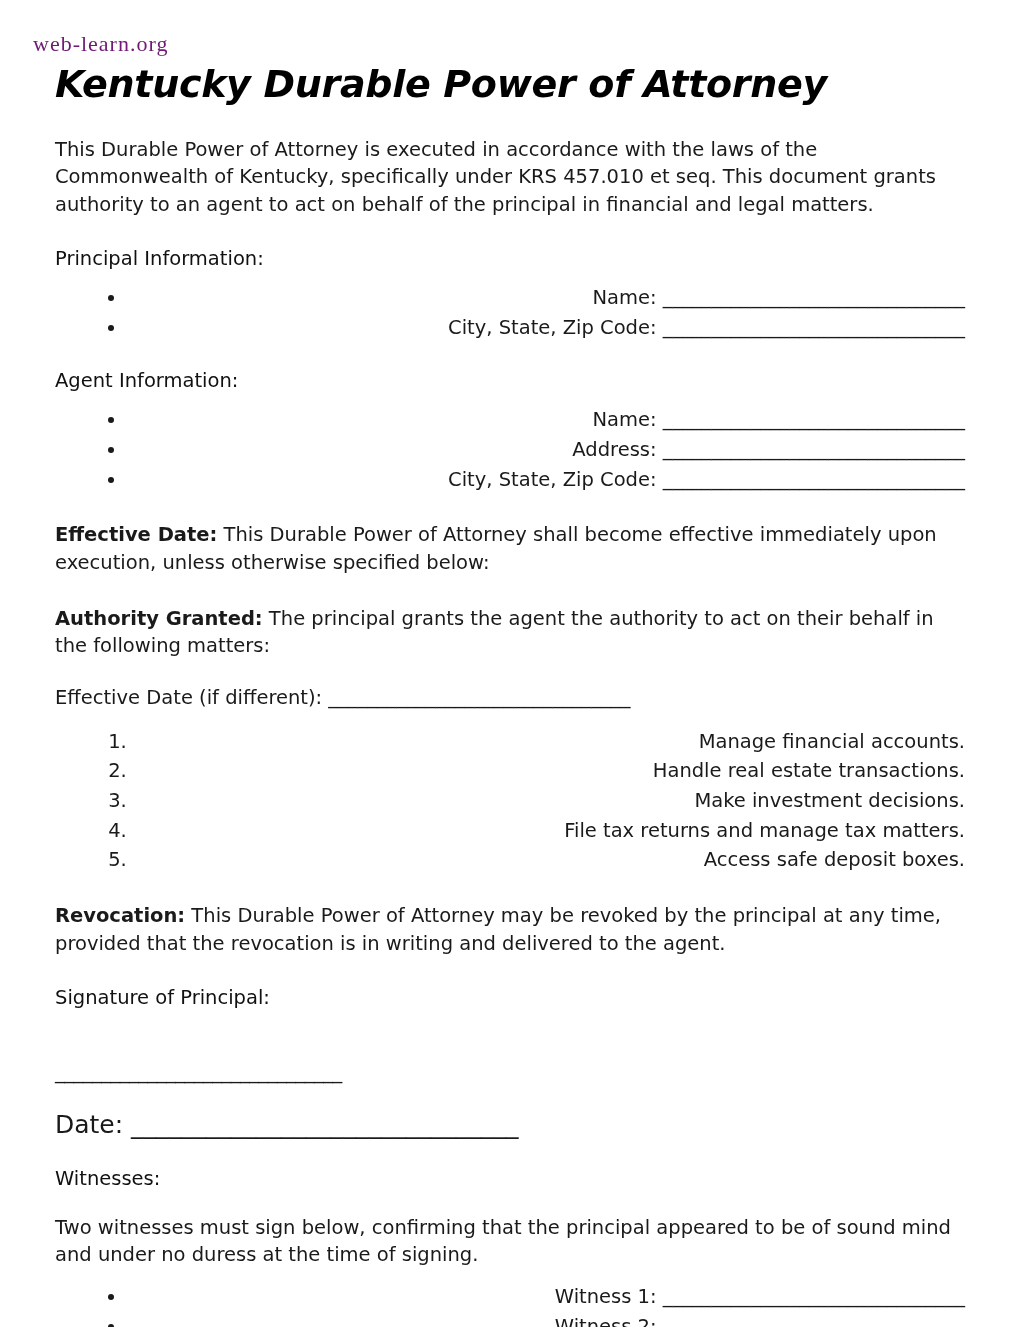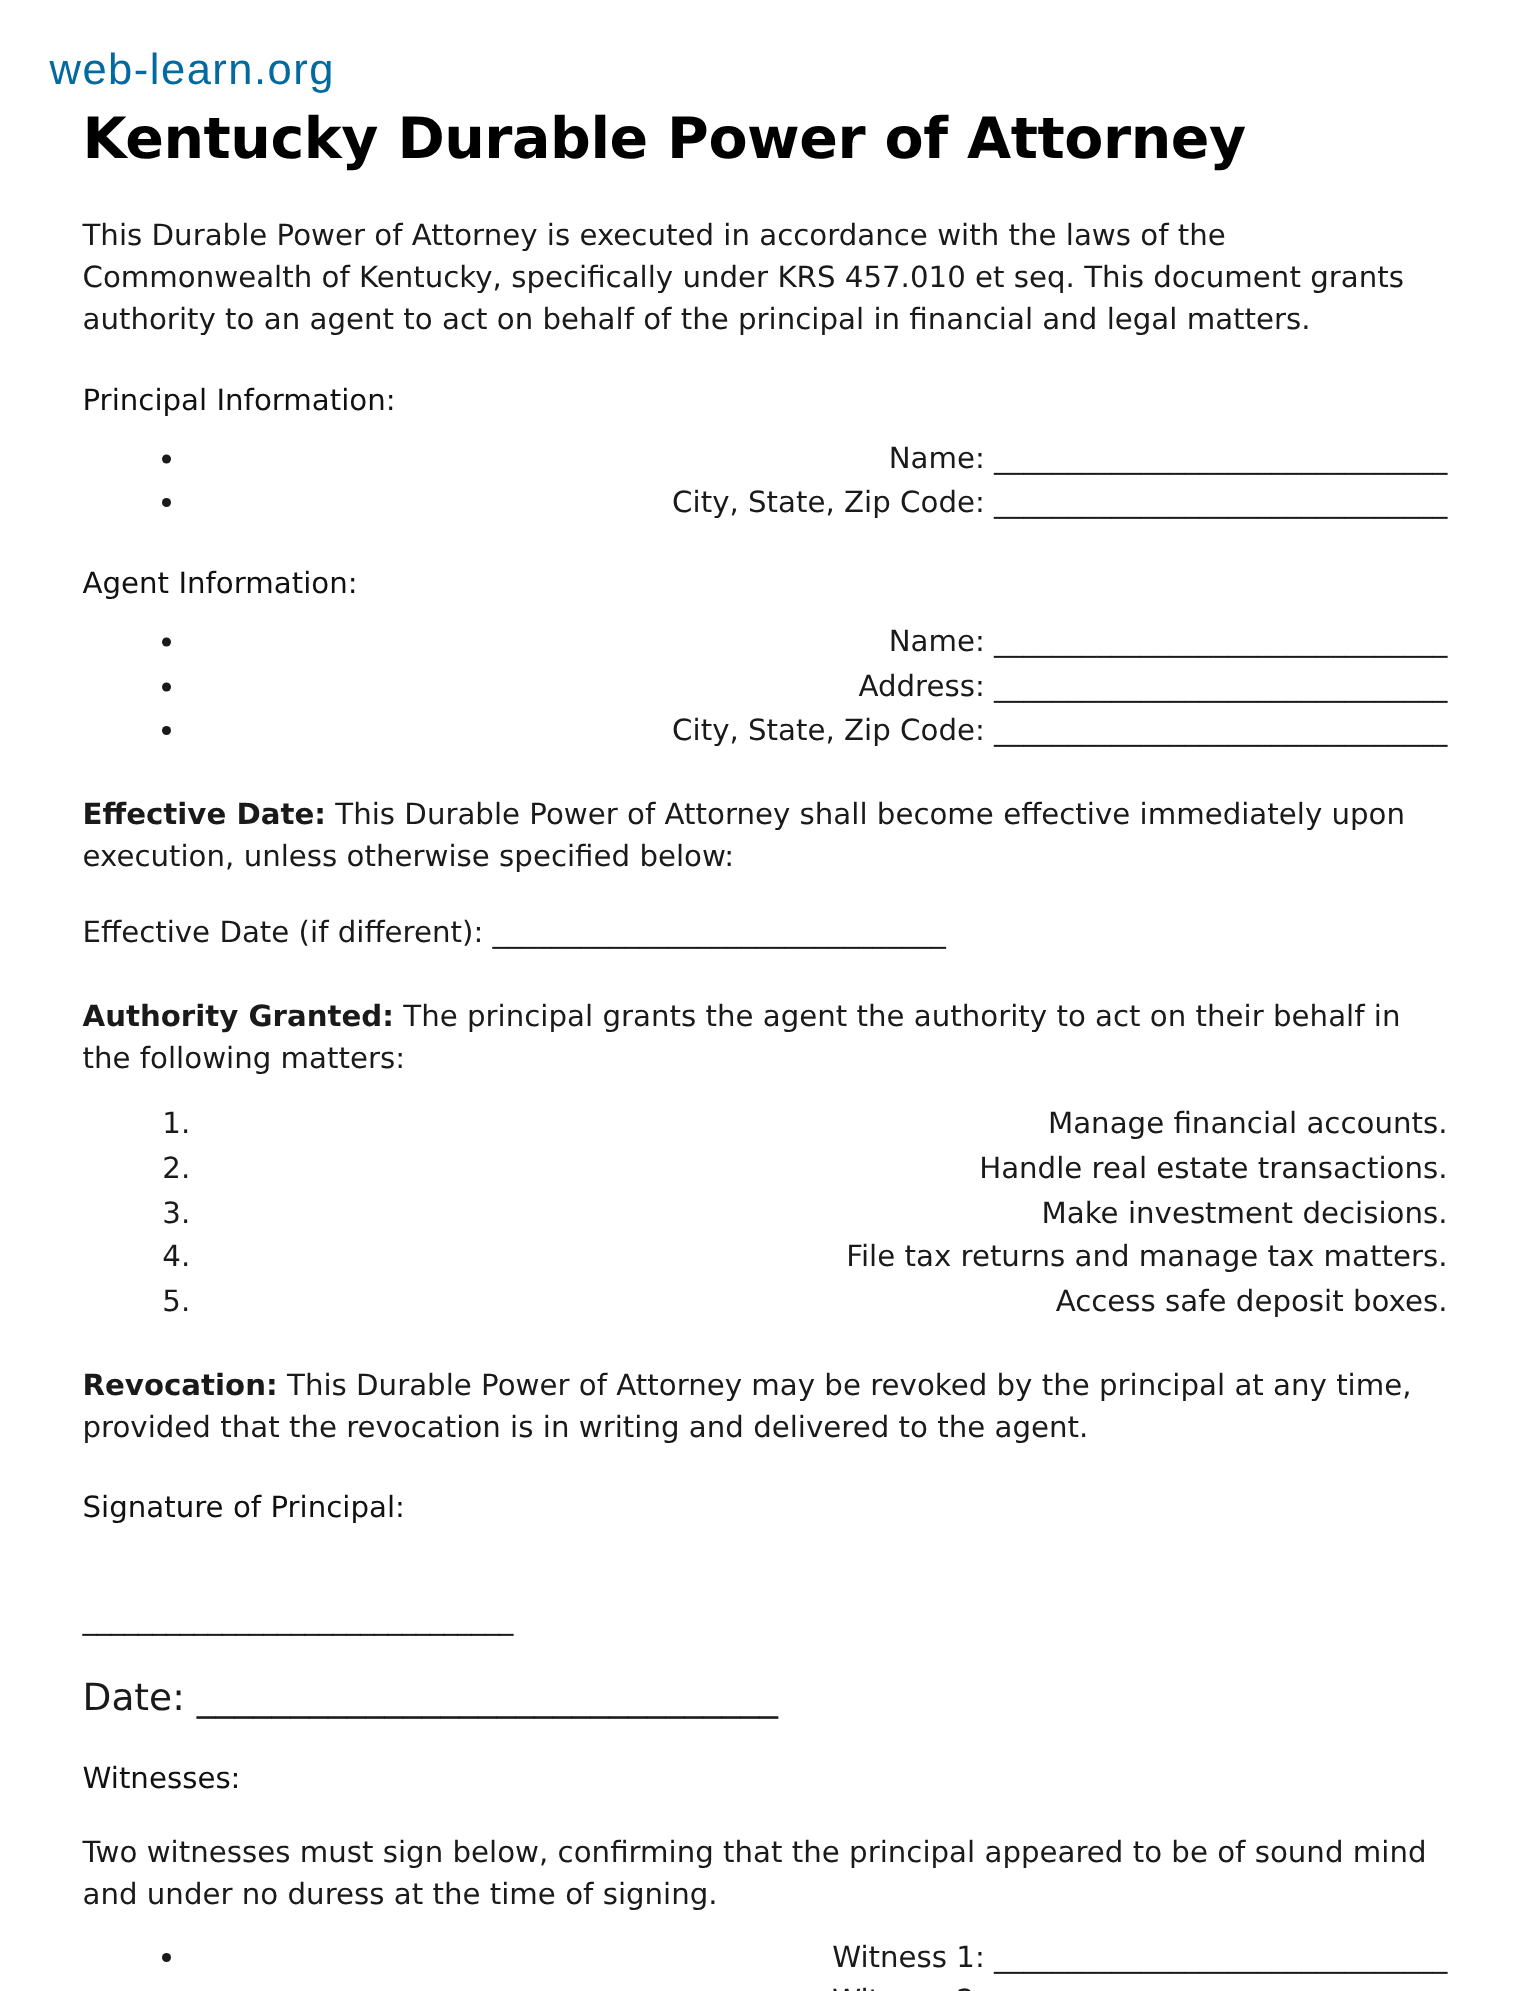--- a/index.html
+++ b/index.html
@@ -14,34 +14,35 @@
     color: #1a1a1a;
   }
   .page {
     width: 1025px;
     min-height: 1327px;
     box-sizing: border-box;
     padding: 32px 60px 40px 55px;
     background: #ffffff;
   }
   .site-logo {
-    font-family: Liberation Sans, sans-serif;
-    font-size: 29px;
+    font-family: Liberation Serif, serif;
+    font-size: 22px;
     letter-spacing: 1px;
-    color: #0369a1;
+    color: #701a75;
     margin: 0 0 0 -22px;
     line-height: 1.1;
   }
   h1.doc-title {
     font-size: 38px;
     font-weight: bold;
     margin: 6px 0 0 0;
     line-height: 1.2;
     color: #000000;
     letter-spacing: -0.3px;
+    font-style: italic;
   }
   p.para {
     font-size: 19.5px;
     line-height: 1.42;
     margin: 28px 0 0 0;
     color: #1a1a1a;
   }
   p.para.tight {
     margin-top: 24px;
   }
@@ -99,25 +100,25 @@
   <ul class="fields">
     <li>Name: _______________________________</li>
     <li>Address: _______________________________</li>
     <li>City, State, Zip Code: _______________________________</li>
   </ul>
 
   <p class="para">
     <span class="lead">Effective Date:</span><span> This Durable Power of Attorney shall become effective immediately upon execution, unless otherwise specified below:</span>
   </p>
 
-  <p class="para tight">Effective Date (if different): _______________________________</p>
-
   <p class="para">
     <span class="lead">Authority Granted:</span><span> The principal grants the agent the authority to act on their behalf in the following matters:</span>
   </p>
+
+  <p class="para tight">Effective Date (if different): _______________________________</p>
 
   <ol class="powers">
     <li>Manage financial accounts.</li>
     <li>Handle real estate transactions.</li>
     <li>Make investment decisions.</li>
     <li>File tax returns and manage tax matters.</li>
     <li>Access safe deposit boxes.</li>
   </ol>
 
   <p class="para">

